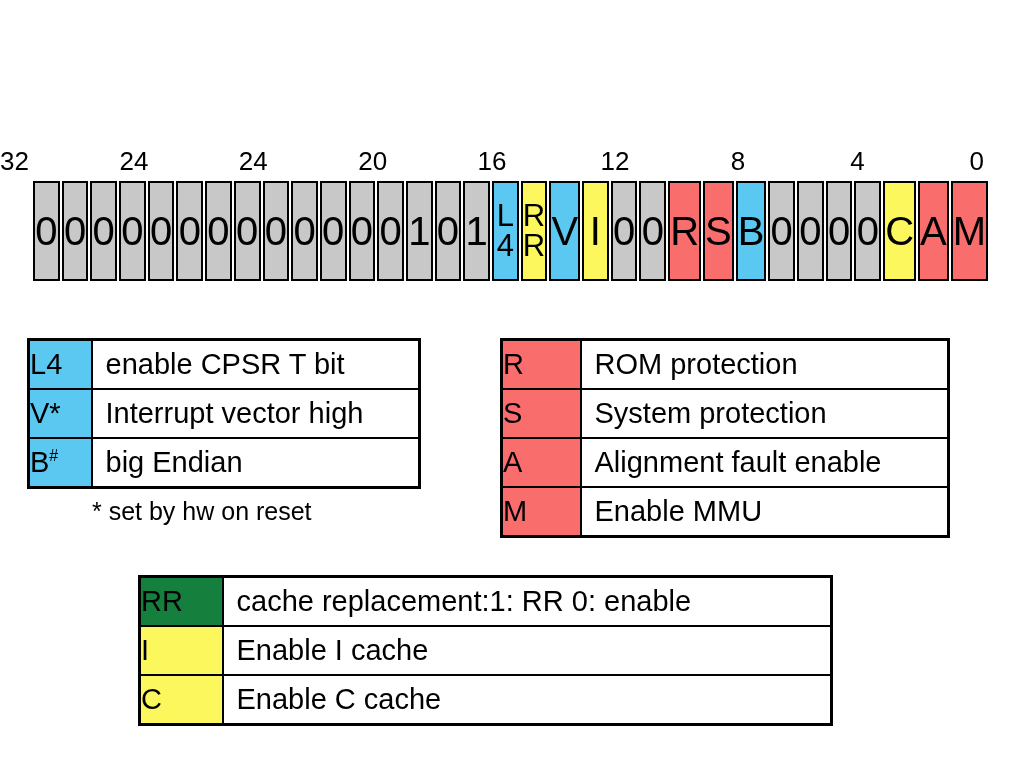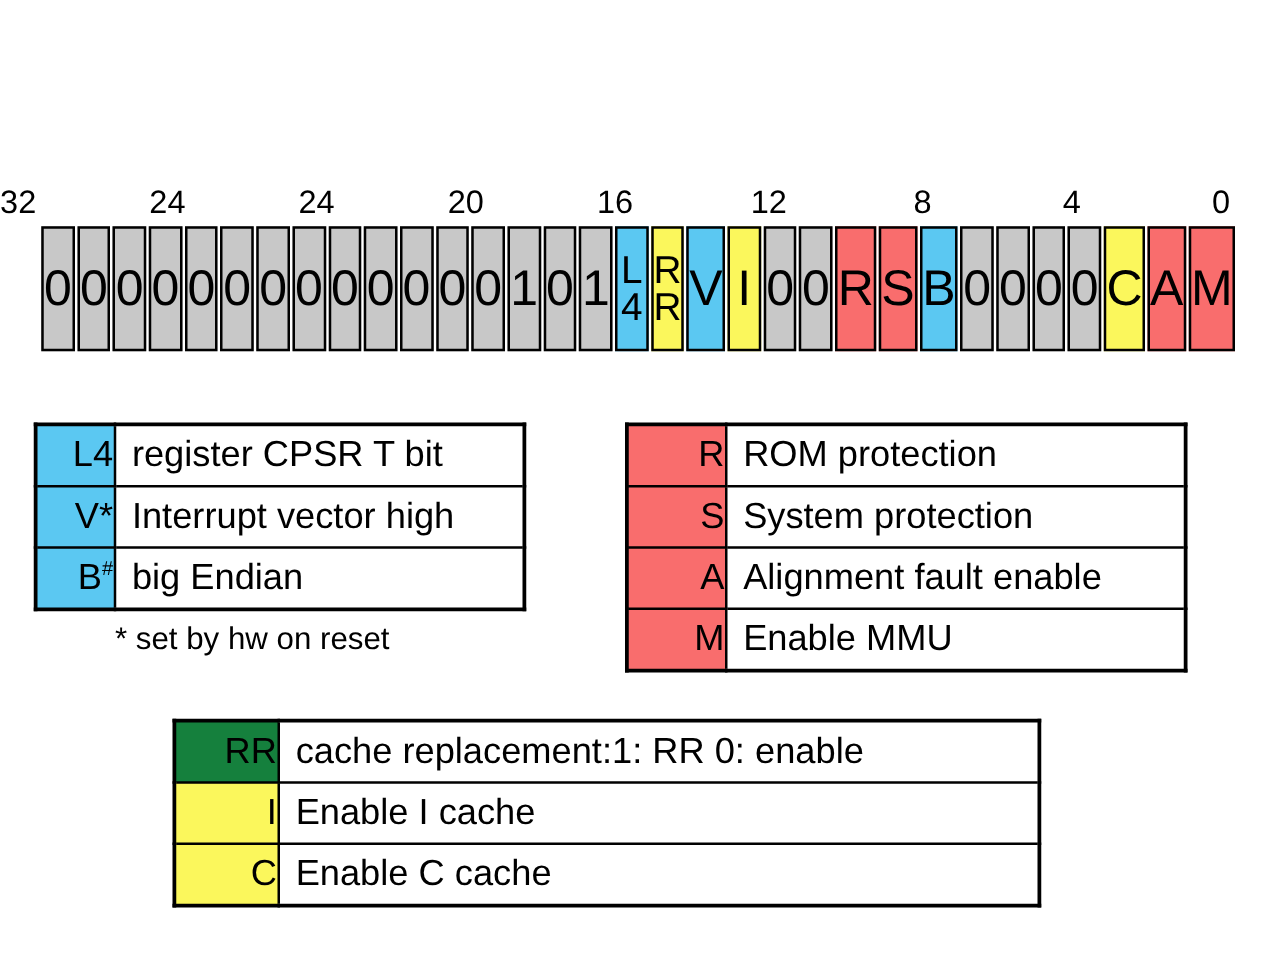--- a/index.html
+++ b/index.html
@@ -78,21 +78,21 @@
     background: #fff;
   }
   table.legend td {
     border: 2px solid #000;
     height: 47px;
     font-size: 29px;
     padding: 0;
     white-space: nowrap;
     overflow: visible;
   }
-  table.legend td.key { text-align: right; }
+  table.legend td.key { text-align: left; }
   table.legend td.key sup { font-size: 0.55em; }
   table.legend td.desc { padding-left: 13px; }
   .tbl-blue   { left: 27px;  top: 338px; width: 394px; }
   .tbl-red    { left: 500px; top: 338px; width: 450px; }
   .tbl-yellow { left: 138px; top: 575px; width: 695px; }
   .footnotes {
     position: absolute;
     left: 92px;
     top: 497px;
     font-size: 25px;
@@ -162,21 +162,21 @@
     </div>
 
   <table class="legend tbl-blue">
     <colgroup>
         <col style="width:63px">
         <col>
       </colgroup>
     <tbody>
         <tr>
           <td class="key" style="background: rgb(91, 200, 242);">L4</td>
-          <td class="desc">register CPSR T bit</td>
+          <td class="desc">enable CPSR T bit</td>
         </tr>
         <tr>
           <td class="key" style="background: rgb(91, 200, 242);">V*</td>
           <td class="desc">Interrupt vector high</td>
         </tr>
         <tr>
           <td class="key" style="background: rgb(91, 200, 242);">B<sup>#</sup></td>
           <td class="desc">big Endian</td>
         </tr>
       </tbody>

